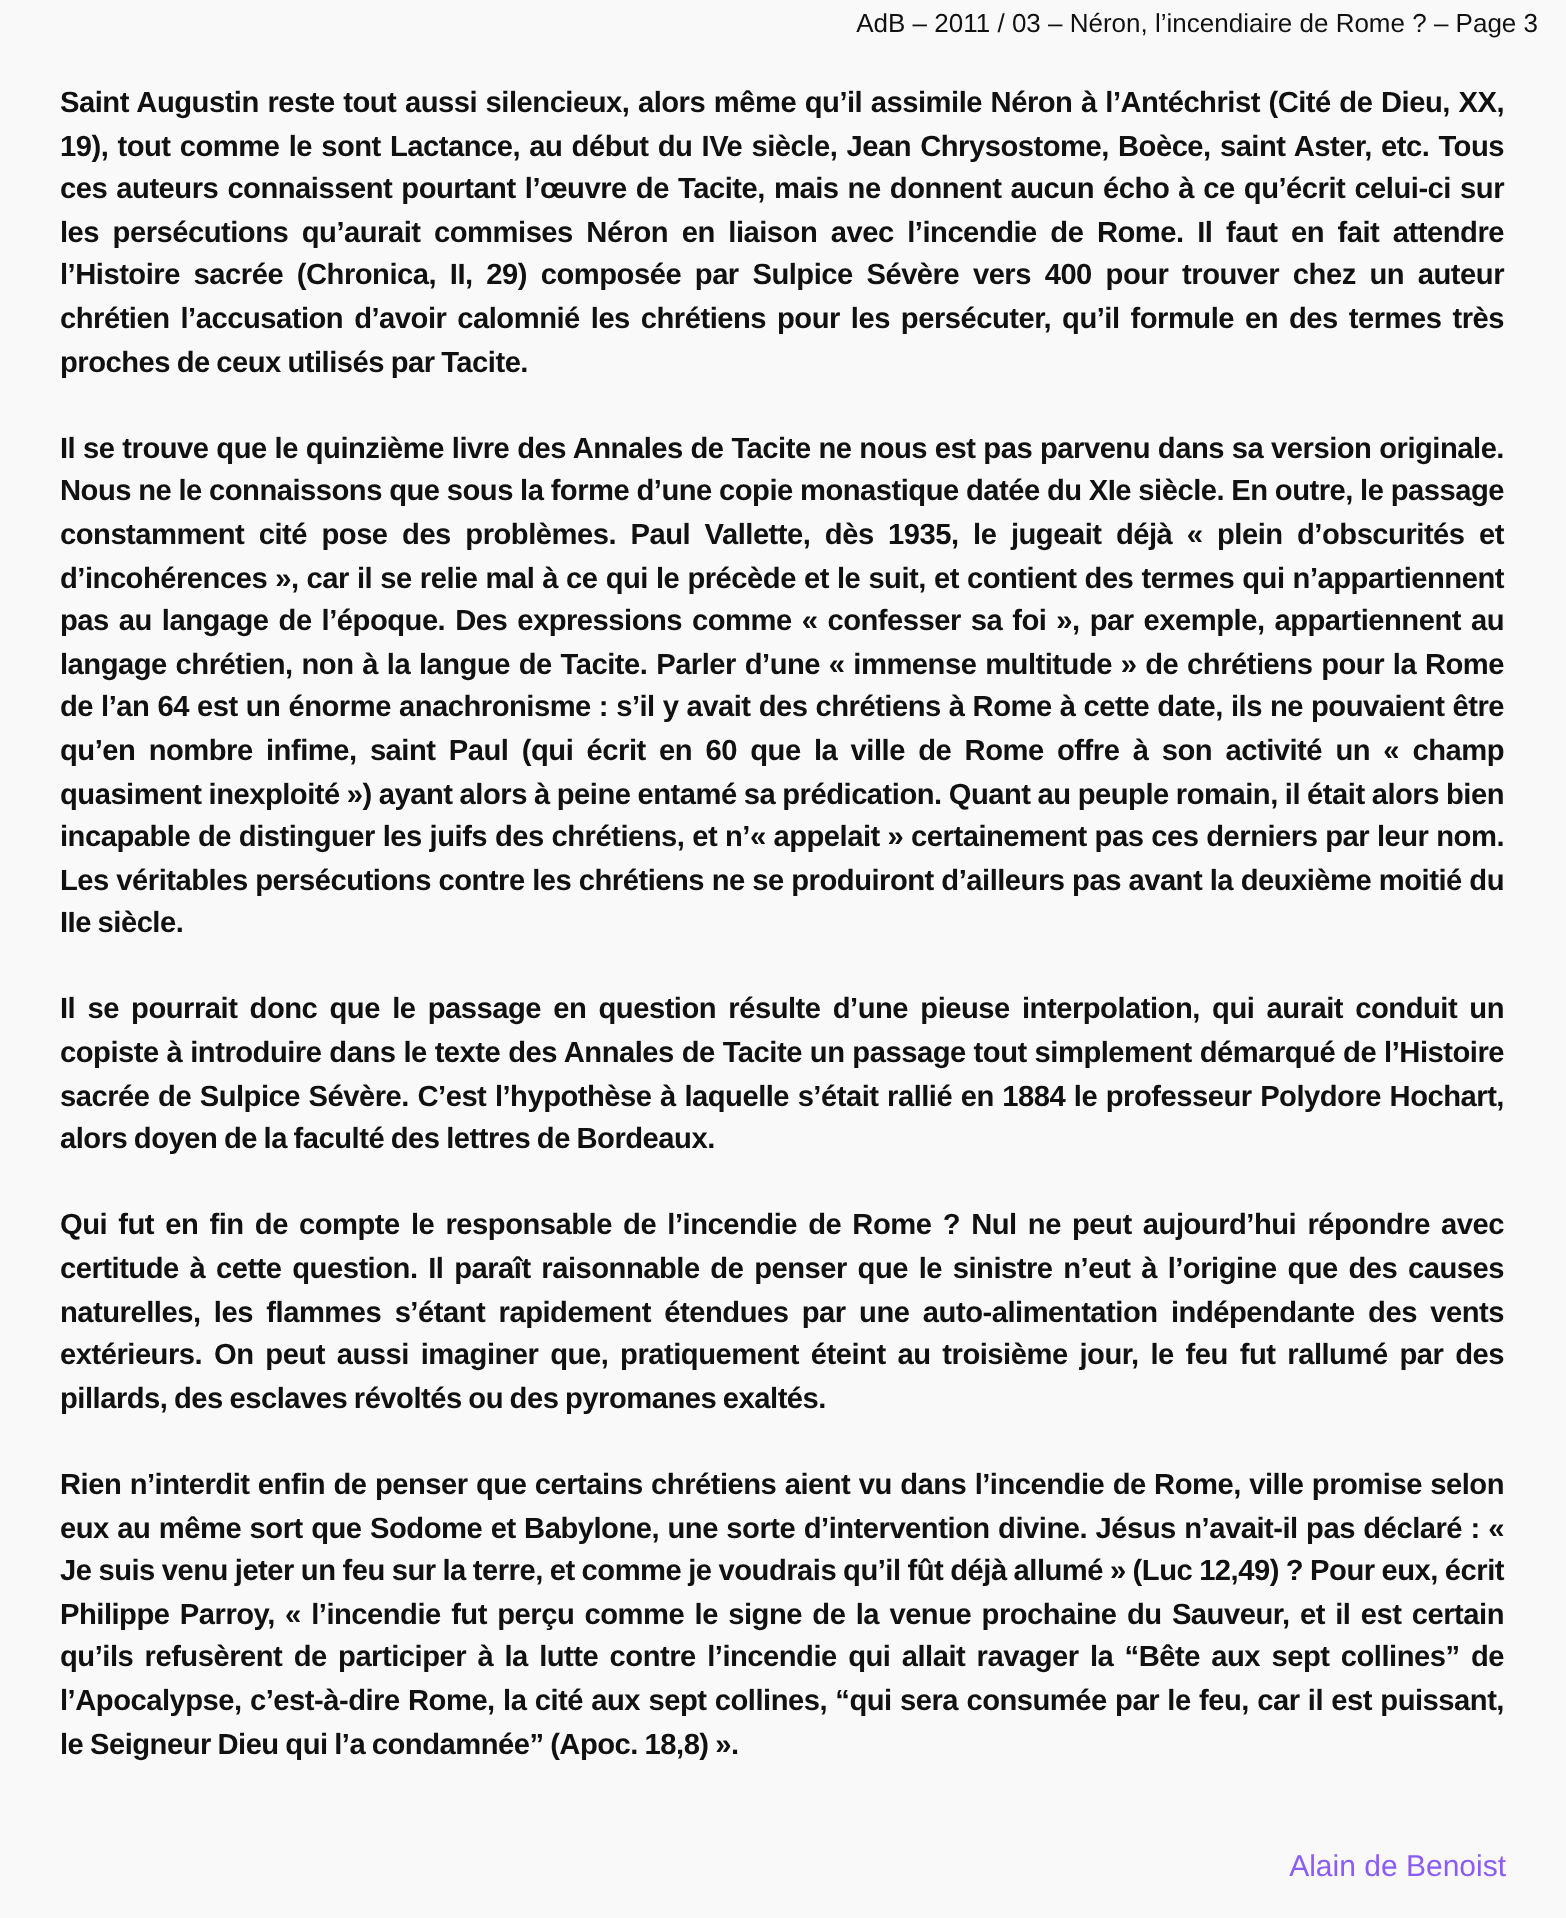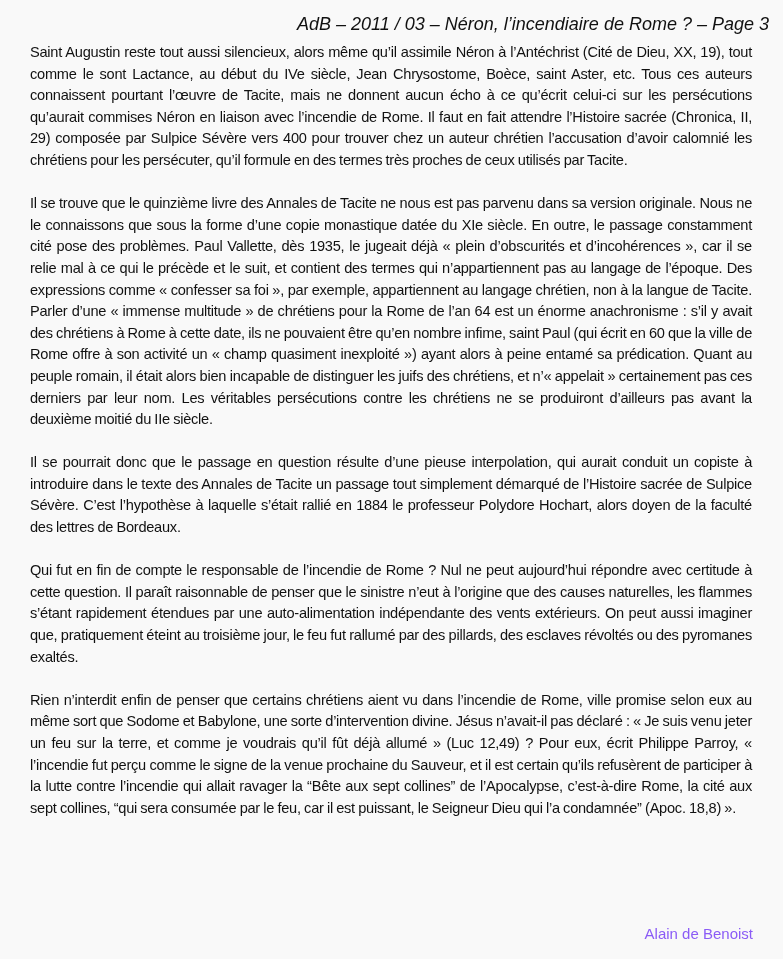--- a/index.html
+++ b/index.html
@@ -9,35 +9,34 @@
   }
   body {
     width: 783px;
     height: 959px;
     position: relative;
     overflow: hidden;
     color: #111;
   }
   .page-header {
     position: absolute;
-    top: 14px;
+    top: 4px;
     right: 14px;
     font-family: "Liberation Sans", sans-serif;
-    font-style: italic;
-    font-size: 18px;
+    font-size: 13px;
     color: #111;
     white-space: nowrap;
   }
   .article {
     position: absolute;
     left: 30px;
     top: 42px;
     width: 722px;
     font-family: "Liberation Sans", sans-serif;
-    font-weight: normal;
+    font-weight: bold;
     font-size: 14.6px;
     line-height: 21.6px;
     letter-spacing: -0.25px;
     word-spacing: -0.5px;
     text-align: justify;
   }
   .article p {
     margin: 0 0 21.6px 0;
   }
   .signature {

